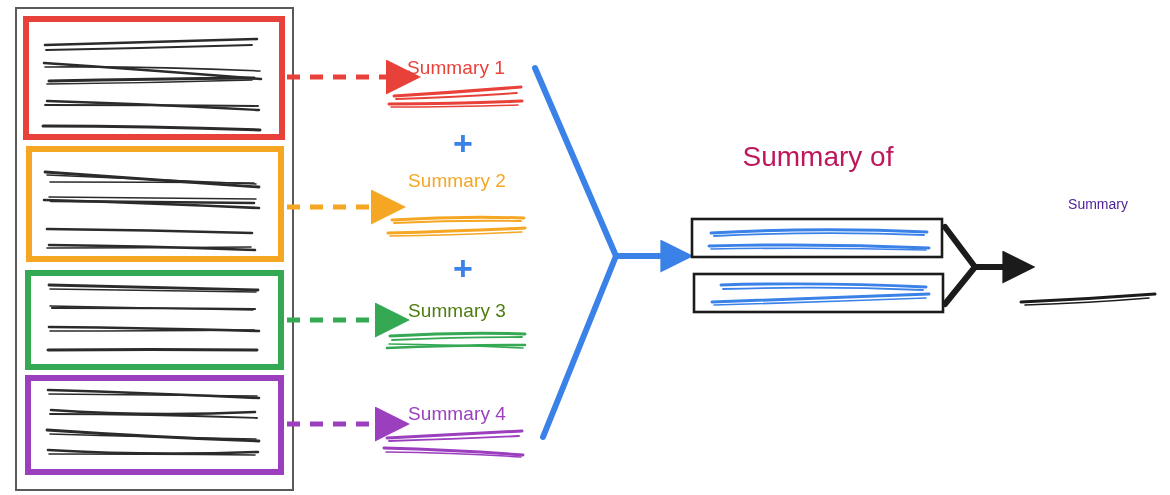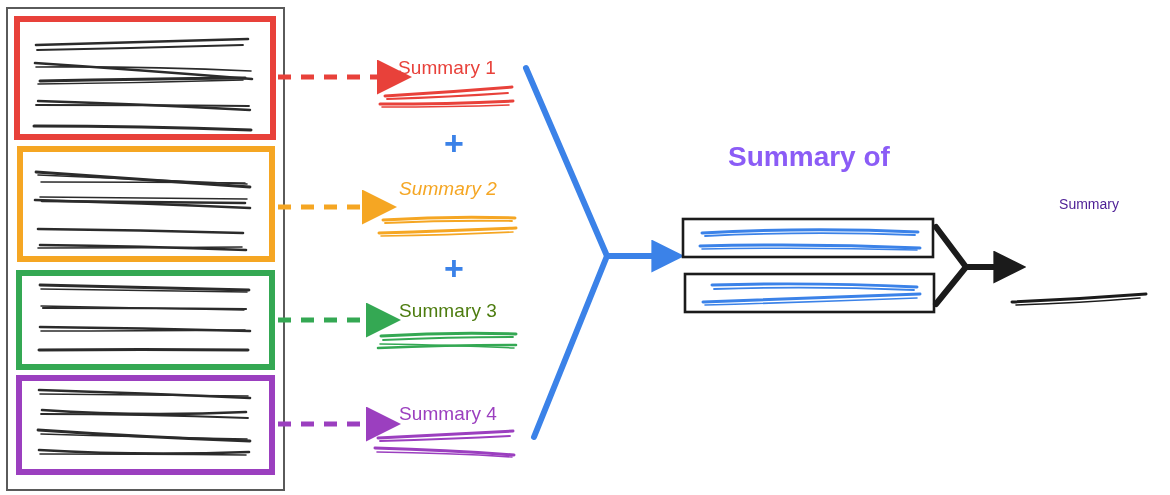--- a/index.html
+++ b/index.html
@@ -1,25 +1,25 @@
 <!DOCTYPE html>
 <html><head>
 <meta charset="utf-8">
 <style>
   html,body{margin:0;padding:0;background:#ffffff;}
   body{
     width:1170px;height:495px;
     font-family:"Liberation Sans","DejaVu Sans",sans-serif;
     overflow:hidden;
   }
-  #canvas{position:relative;width:1023px;height:495px;background:#fff;}
+  #canvas{position:relative;width:1023px;height:495px;background:#fff;margin-left:9px;}
   #canvas svg{position:absolute;left:0;top:0;}
   .lbl{position:absolute;white-space:nowrap;}
   .sum-label{font-size:19px;font-weight:400;letter-spacing:.1px;}
-  .sos-label{font-size:28px;font-weight:700;color:#8b5cf6;text-align:center;line-height:1.30;}
+  .sos-label{font-size:28px;font-weight:400;color:#be185d;text-align:center;line-height:1.30;}
   .final-label{font-size:14px;font-weight:400;color:#4c1d95;text-align:center;line-height:1.35;}
   .plus{position:absolute;color:#3B82E8;font-size:34px;font-weight:700;line-height:1;}
 </style>
 </head>
 <body>
 
 <div id="canvas">
 
   <svg width="1170" height="495" viewBox="0 0 1170 495">
     <defs>
@@ -163,21 +163,21 @@
       <line x1="964" y1="267" x2="1003" y2="267" stroke="#1b1b1b" stroke-width="6" marker-end="url(#ah-black)"></line>
     </g>
 
     <g stroke="#1b1b1b" fill="none" stroke-linecap="round">
       <path d="M1012,302 Q1080,299 1146,294" stroke-width="3"></path>
       <path d="M1016,305 Q1080,303 1140,298" stroke-width="1.6"></path>
     </g>
   </svg>
 
   <div class="lbl sum-label" style="left:398px;top:57px;color:#E8413A;">Summary 1</div>
-  <div class="lbl sum-label" style="left:399px;top:178px;color:#F5A623;font-style:italic;">Summary 2</div>
+  <div class="lbl sum-label" style="left:399px;top:170px;color:#F5A623;">Summary 2</div>
   <div class="lbl sum-label" style="left:399px;top:300px;color:#4d7c0f;">Summary 3</div>
   <div class="lbl sum-label" style="left:399px;top:403px;color:#9B3FBF;text-align:center;">Summary 4</div>
 
   <div class="plus" style="left:444px;top:126px;">+</div>
   <div class="plus" style="left:444px;top:251px;">+</div>
 
   <div class="lbl sos-label" style="left:690px;top:139px;width:238px;">
     <div>Summary of</div>
   </div>
 

